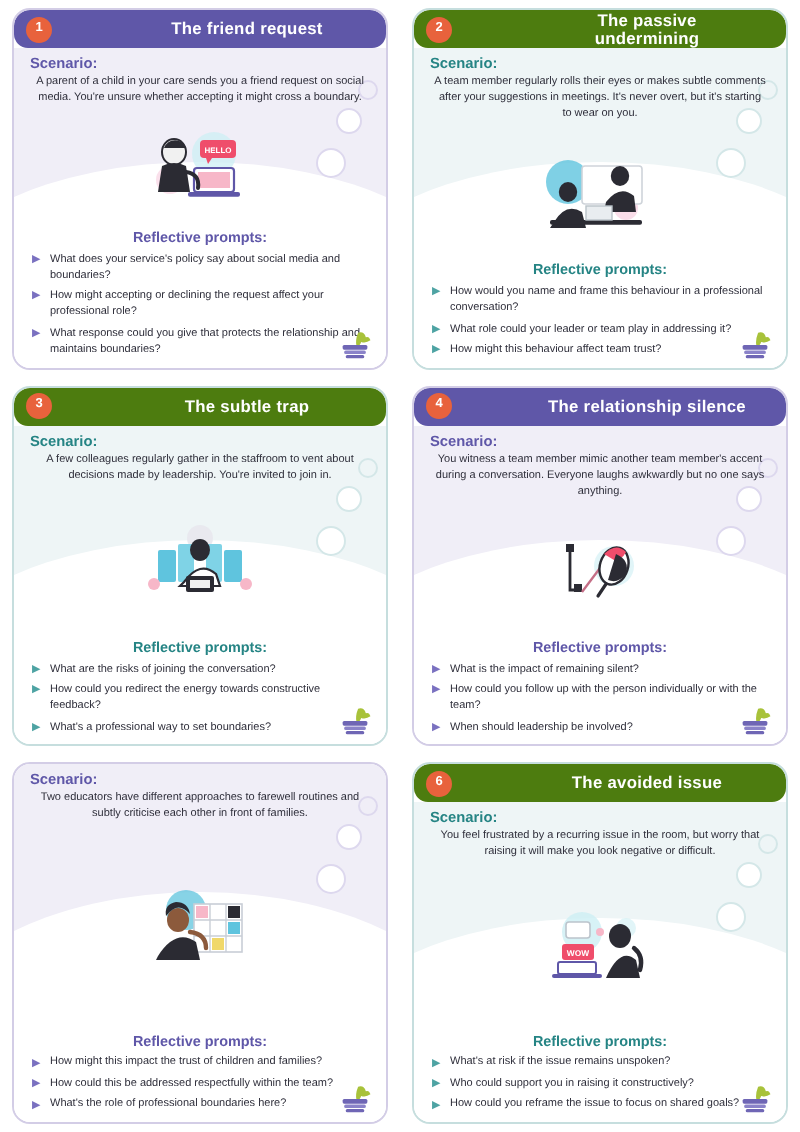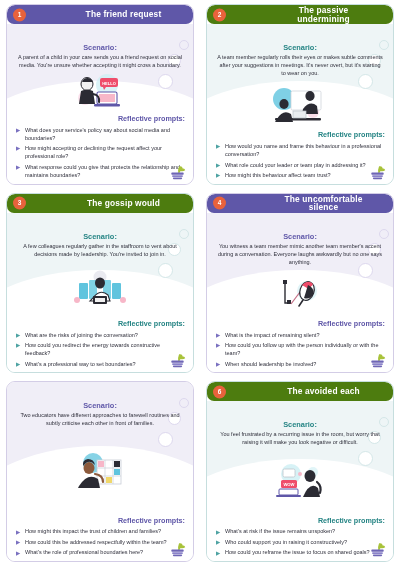--- a/index.html
+++ b/index.html
@@ -125,26 +125,25 @@
     position: relative;
     z-index: 3;
     display: flex;
     flex-direction: column;
     height: 100%;
     box-sizing: border-box;
     padding: 4px 8px 2px 8px;
   }
 
   .label-scenario {
-    text-align: center;
+    text-align: left;
     font-size: 7.4px;
     font-weight: bold;
     line-height: 1.1;
     margin-bottom: 2px;
-    margin-top: 16px;
   }
   .purple .label-scenario { color: #5f57a8; }
   .teal   .label-scenario { color: #258484; }
 
   .scenario-text {
     text-align: center;
     font-size: 5.5px;
     line-height: 1.45;
     color: #2f2f3b;
     padding: 0 2px;
@@ -154,21 +153,21 @@
     flex: 1 1 auto;
     display: flex;
     align-items: center;
     justify-content: center;
     min-height: 0;
     padding: 1px 0;
   }
   .illo { display: block; }
 
   .label-prompts {
-    text-align: right;
+    text-align: center;
     font-size: 7.2px;
     font-weight: bold;
     line-height: 1.1;
     margin: 0 0 3px 0;
   }
   .purple .label-prompts { color: #5f57a8; }
   .teal   .label-prompts { color: #258484; }
 
   .prompt-list {
     list-style: none;
@@ -312,21 +311,21 @@
     <rect x="5" y="14.5" width="14" height="2.4" rx="1" fill="#8b83c9"></rect>
     <rect x="6" y="17.4" width="12" height="2.2" rx="1" fill="#6f66b5"></rect>
   </svg></div>
       </div>
     </div>
     </div>
     <div class="card-slot">
       <div class="card teal">
       <div class="card-header">
         <div class="card-number">3</div>
-        <div class="card-title">The gossip would</div>
+        <div class="card-title">The subtle trap</div>
       </div>
       <div class="card-body">
         <div class="tint"></div>
         <div class="arc"></div>
         <div class="deco d1"></div>
         <div class="deco d2"></div>
         <div class="deco d3"></div>
         <div class="content">
           <div class="label-scenario">Scenario:</div>
           <div class="scenario-text">A few colleagues regularly gather in the staffroom to vent about decisions made by leadership. You're invited to join in.</div>
@@ -367,21 +366,21 @@
     <rect x="5" y="14.5" width="14" height="2.4" rx="1" fill="#8b83c9"></rect>
     <rect x="6" y="17.4" width="12" height="2.2" rx="1" fill="#6f66b5"></rect>
   </svg></div>
       </div>
     </div>
     </div>
     <div class="card-slot">
       <div class="card purple">
       <div class="card-header">
         <div class="card-number">4</div>
-        <div class="card-title">The uncomfortable silence</div>
+        <div class="card-title">The relationship silence</div>
       </div>
       <div class="card-body">
         <div class="tint"></div>
         <div class="arc"></div>
         <div class="deco d1"></div>
         <div class="deco d2"></div>
         <div class="deco d3"></div>
         <div class="content">
           <div class="label-scenario">Scenario:</div>
           <div class="scenario-text">You witness a team member mimic another team member's accent during a conversation. Everyone laughs awkwardly but no one says anything.</div>
@@ -476,21 +475,21 @@
     <rect x="5" y="14.5" width="14" height="2.4" rx="1" fill="#8b83c9"></rect>
     <rect x="6" y="17.4" width="12" height="2.2" rx="1" fill="#6f66b5"></rect>
   </svg></div>
       </div>
     </div>
     </div>
     <div class="card-slot">
       <div class="card teal">
       <div class="card-header">
         <div class="card-number">6</div>
-        <div class="card-title">The avoided each</div>
+        <div class="card-title">The avoided issue</div>
       </div>
       <div class="card-body">
         <div class="tint"></div>
         <div class="arc"></div>
         <div class="deco d1"></div>
         <div class="deco d2"></div>
         <div class="deco d3"></div>
         <div class="content">
           <div class="label-scenario">Scenario:</div>
           <div class="scenario-text">You feel frustrated by a recurring issue in the room, but worry that raising it will make you look negative or difficult.</div>

